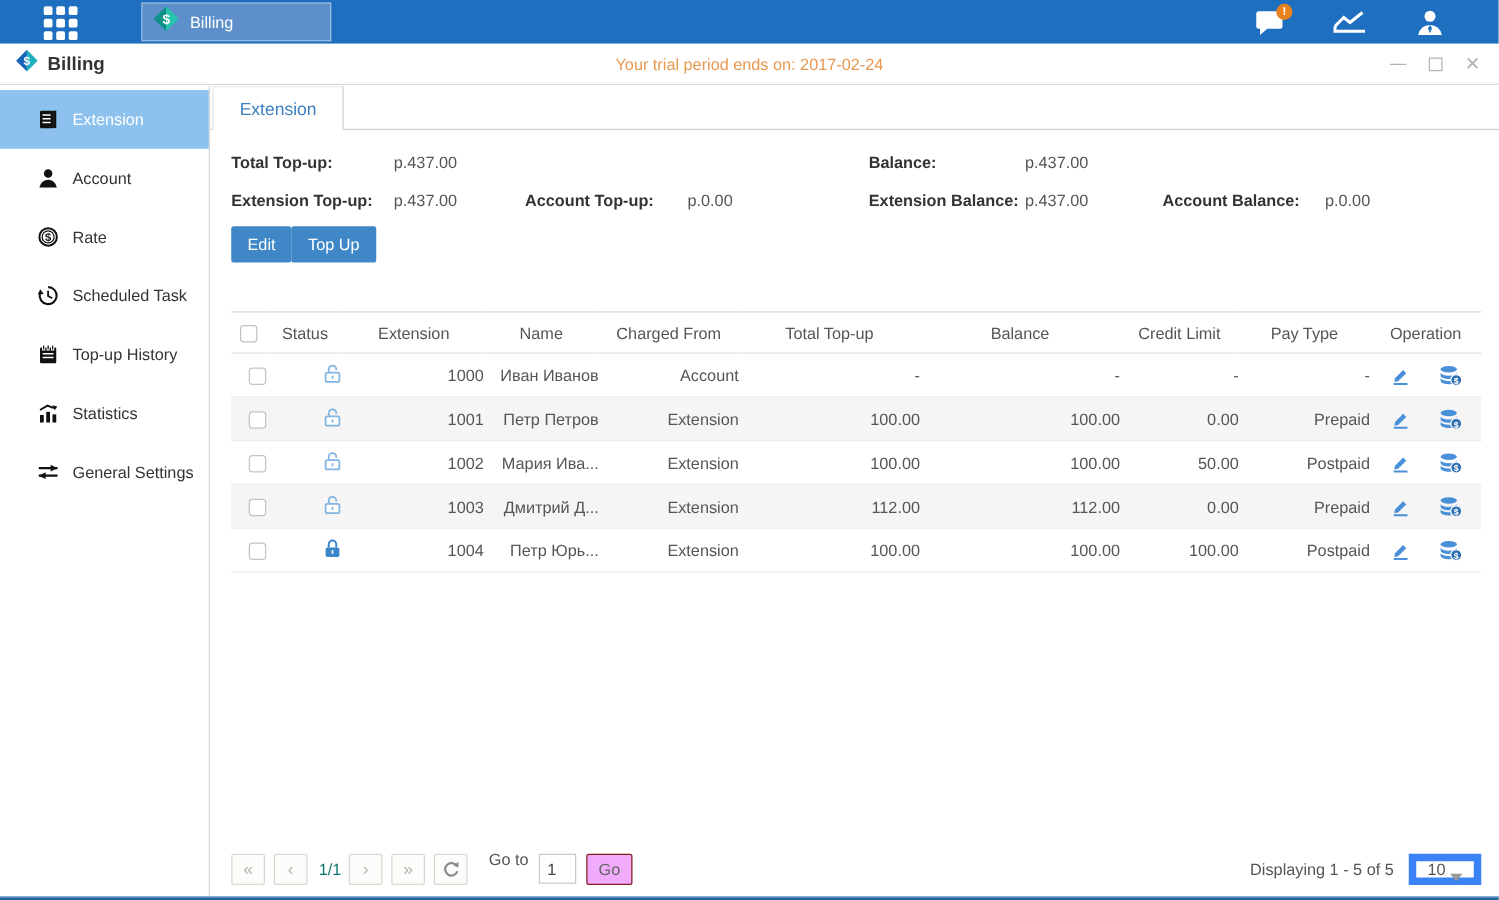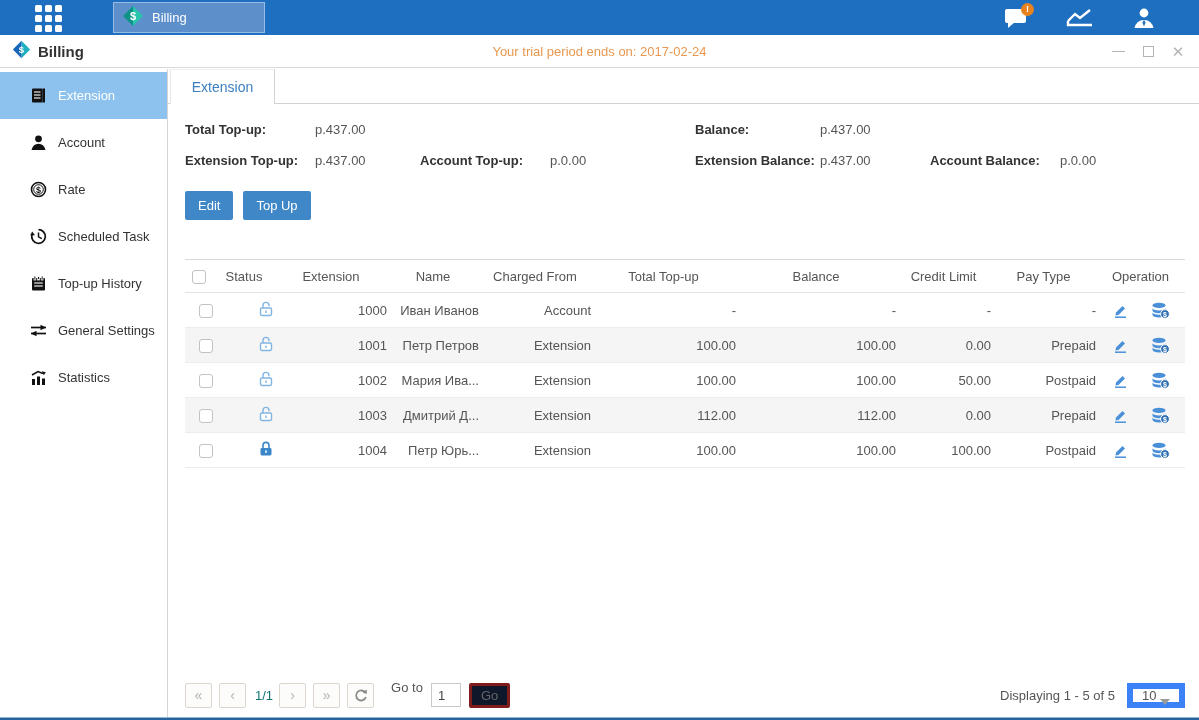--- a/index.html
+++ b/index.html
@@ -49,21 +49,21 @@
     color:#3d80c1; font-size:14px; cursor:pointer; }
 
   .content { padding:14px 14px 0 17px; }
   .stats { display:grid; grid-template-columns:130px 105px 130px 145px 125px 110px 130px 1fr;
     row-gap:16px; font-size:13px; margin-top:4px; }
   .stats .lbl { font-weight:bold; color:#333; }
   .stats .val { color:#555; }
   .g1{grid-column:1} .g2{grid-column:2} .g3{grid-column:3} .g4{grid-column:4}
   .g5{grid-column:5} .g6{grid-column:6} .g7{grid-column:7} .g8{grid-column:8}
 
-  .btn-row { margin-top:23px; display:flex; gap:10px; }
+  .btn-row { margin-top:13px; display:flex; }
   .btn { background:#3f87c7; color:#fff; border:none; font-size:13px; padding:7px 13px;
     border-radius:2px; cursor:pointer; font-family:inherit; }
 
   
   table { width:1000px; border-collapse:collapse; margin-top:39px; font-size:13px; color:#555; table-layout:fixed; }
   thead tr { border-top:1px solid #d8d8d8; border-bottom:1px solid #e2e2e2; }
   th { font-weight:normal; color:#555; height:33px; text-align:center; }
   tbody tr { border-bottom:1px solid #ececec; }
   tbody tr:nth-child(even) { background:#f5f5f5; }
   td { height:35px; text-align:right; }
@@ -75,21 +75,21 @@
   .op-icons { display:flex; justify-content:center; gap:22px; }
   .op-icons span { cursor:pointer; display:inline-flex; }
 
   
   .pager { position:absolute; left:17px; right:14px; bottom:9px; height:26px; display:flex; align-items:center; font-size:13px; color:#555; }
   .pg-btn { width:27px; height:25px; border:1px solid #ddd6cf; background:#fcfcfb; color:#b9b2ab;
     display:inline-flex; align-items:center; justify-content:center; font-size:14px; cursor:pointer; margin-right:7px; border-radius:2px; }
   .pg-num { margin:0 6px 0 2px; color:#0f766e; }
   .goto-lbl { margin:0 8px 16px 10px; }
   .goto-input { width:30px; height:24px; border:1px solid #c9c9c9; font-size:13px; padding-left:6px; font-family:inherit; color:#444; }
-  .go-btn { margin-left:8px; height:25px; padding:0 9px; border:3px solid #7f1d1d; background:#0f172a; color:#666;
+  .go-btn { margin-left:8px; height:25px; padding:0 9px; border:1px solid #7f1d1d; background:#f0abfc; color:#666;
     font-size:13px; cursor:pointer; border-radius:2px; font-family:inherit; }
   .pg-right { margin-left:auto; display:flex; align-items:center; gap:12px; }
   .size-dd { width:58px; height:25px; border:6px solid #3b82f6; display:flex; align-items:center;
     padding-left:9px; color:#555; cursor:pointer; position:relative; }
   .size-dd .tri { position:absolute; right:9px; top:10px; width:0; height:0;
     border-left:5px solid transparent; border-right:5px solid transparent; border-top:6px solid #9a9a9a; }
 
   .desk-strip { position:absolute; left:0; bottom:0; width:100%; height:3px; background:#29639e; border-top:1px solid #8fb6d9; }
 </style>
 </head>
@@ -207,36 +207,36 @@
           <rect x="4" y="1" width="1.8" height="4" fill="#111" stroke="#fff" stroke-width="0.8"></rect>
           <rect x="7.6" y="1" width="1.8" height="4" fill="#111" stroke="#fff" stroke-width="0.8"></rect>
           <rect x="11.2" y="1" width="1.8" height="4" fill="#111" stroke="#fff" stroke-width="0.8"></rect>
           <line x1="4.2" y1="8" x2="12.8" y2="8" stroke="#fff" stroke-width="1.1"></line>
           <line x1="4.2" y1="11" x2="12.8" y2="11" stroke="#fff" stroke-width="1.1"></line>
         </svg>
         <span>Top-up History</span>
       </div>
       <div class="side-item">
         <svg width="17" height="17" viewBox="0 0 17 17">
-          <line x1="1" y1="5.5" x2="16" y2="5.5" stroke="#111" stroke-width="1.7"></line>
-          <polygon points="16,5.5 10.5,2.8 10.5,8.2" fill="#111"></polygon>
-          <line x1="1" y1="11.5" x2="16" y2="11.5" stroke="#111" stroke-width="1.7"></line>
-          <polygon points="1,11.5 6.5,8.8 6.5,14.2" fill="#111"></polygon>
-        </svg>
-        <span>General Settings</span>
-      </div>
-      <div class="side-item">
-        <svg width="17" height="17" viewBox="0 0 17 17">
           <rect x="2" y="10" width="3" height="6" fill="#111"></rect>
           <rect x="7" y="7.5" width="3" height="8.5" fill="#111"></rect>
           <rect x="12" y="9.5" width="3" height="6.5" fill="#111"></rect>
           <polyline points="2,6 8,2.5 13,4.5" fill="none" stroke="#111" stroke-width="1.5"></polyline>
           <polygon points="15.8,3.2 11.8,2.2 13.8,6.2" fill="#111"></polygon>
         </svg>
         <span>Statistics</span>
+      </div>
+      <div class="side-item">
+        <svg width="17" height="17" viewBox="0 0 17 17">
+          <line x1="1" y1="5.5" x2="16" y2="5.5" stroke="#111" stroke-width="1.7"></line>
+          <polygon points="16,5.5 10.5,2.8 10.5,8.2" fill="#111"></polygon>
+          <line x1="1" y1="11.5" x2="16" y2="11.5" stroke="#111" stroke-width="1.7"></line>
+          <polygon points="1,11.5 6.5,8.8 6.5,14.2" fill="#111"></polygon>
+        </svg>
+        <span>General Settings</span>
       </div>
     </div>
 
     <div class="main">
       <div class="tabstrip">
         <div class="tab">Extension</div>
       </div>
 
       <div class="content">
         <div class="stats">

